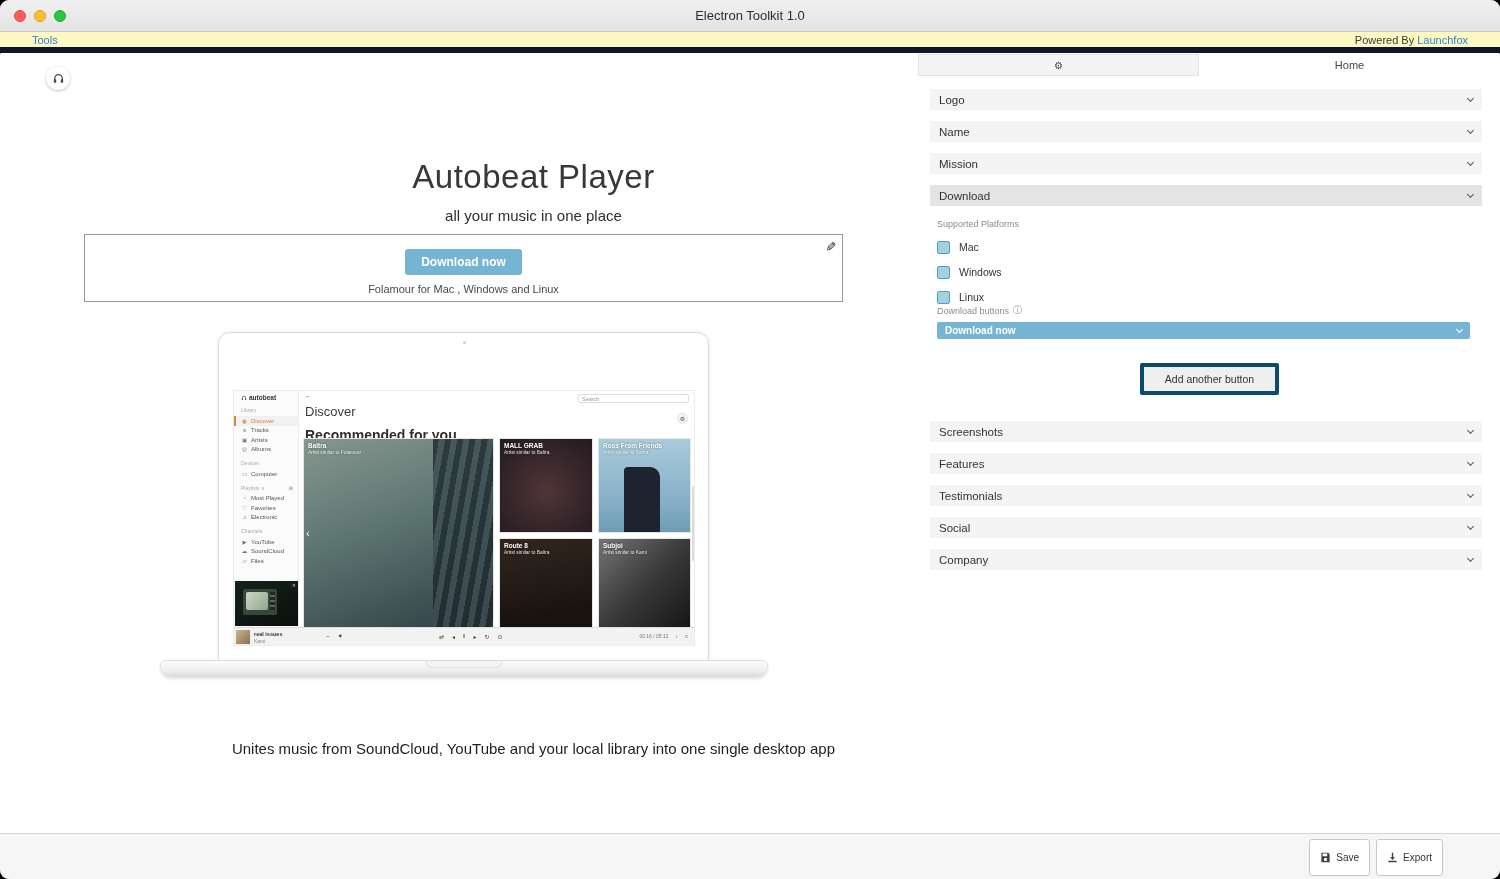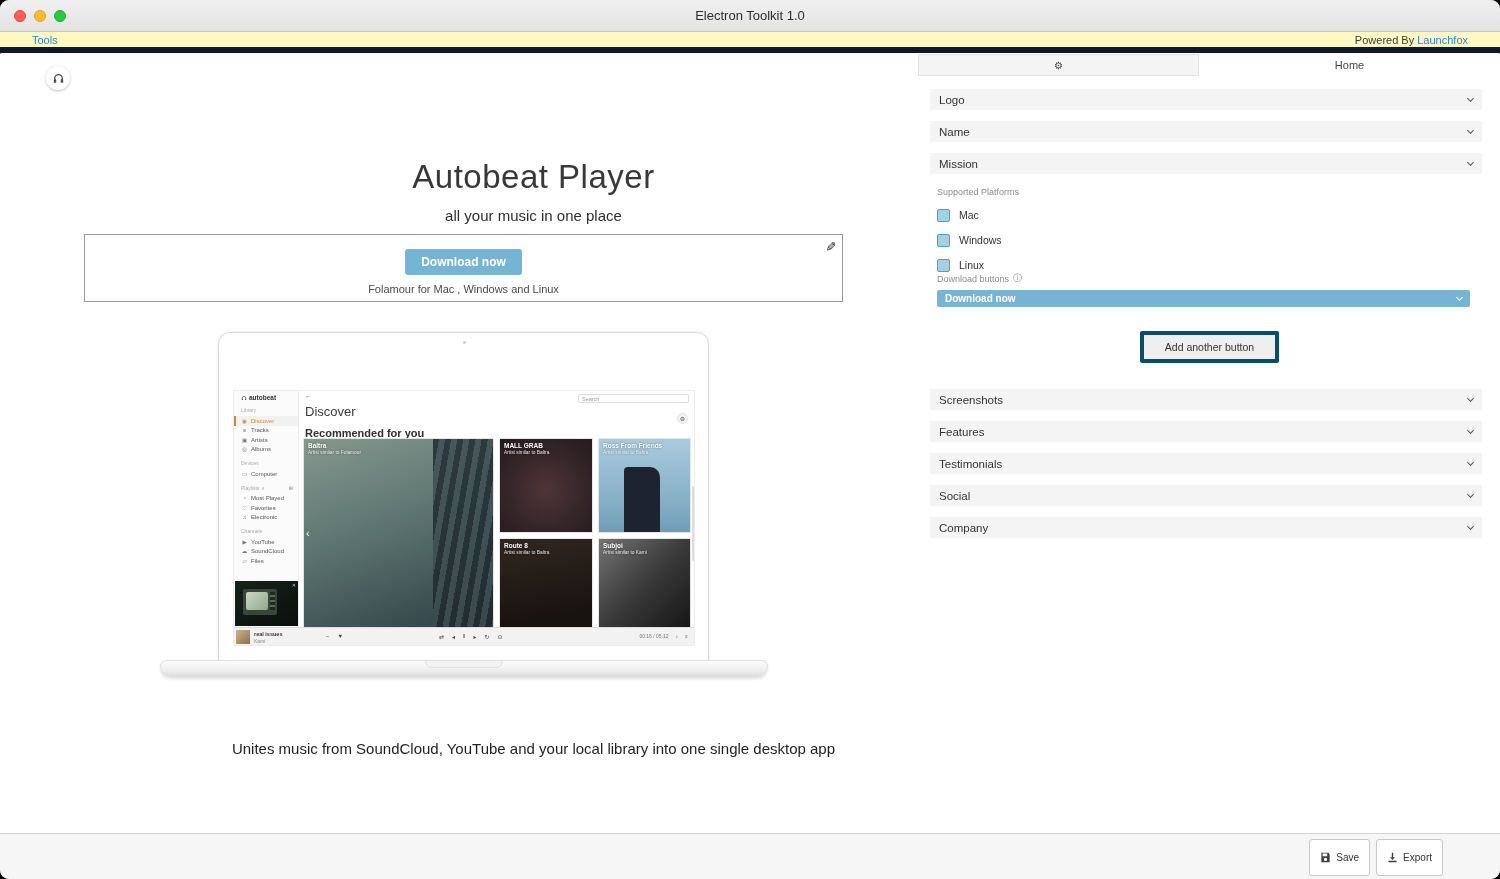--- a/index.html
+++ b/index.html
@@ -57,21 +57,21 @@
   .tv-screen { position:absolute; left:3px; top:3px; width:22px; height:18px; background:linear-gradient(135deg,#cdd8c4,#8fa78e); border-radius:2px; }
   .tv-knobs { position:absolute; right:2px; top:3px; width:5px; height:18px; background:repeating-linear-gradient(180deg,#1e2a20 0 3px,#5a6b58 3px 5px); }
   .video-close { position:absolute; right:2px; top:1px; color:#cfcfcf; font-size:5px; }
 
   .app-main { position:absolute; left:65px; right:0; top:0; bottom:18px; background:#fff; }
   .app-back { position:absolute; left:6px; top:1px; font-size:7px; color:#666; }
   .app-search { position:absolute; right:5px; top:3px; width:111px; height:9px; border:1px solid #ddd; border-radius:2px; font-size:5.5px; color:#666; padding:0 0 0 3px; font-family:inherit; }
   .app-search::placeholder { color:#9a9a9a; }
   .app-page-title { position:absolute; left:6px; top:13px; font-size:13px; color:#3a3a3a; }
   .app-gear { position:absolute; right:6px; top:22px; width:11px; height:11px; border-radius:50%; background:#f3f3f3; border:1px solid #e3e3e3; font-size:6px; color:#555; display:flex; align-items:center; justify-content:center; }
-  .app-sec-title { position:absolute; left:6px; top:36px; font-size:11px; font-weight:bold; color:#2e2e2e; }
+  .app-sec-title { position:absolute; left:6px; top:36px; font-size:14px; font-weight:bold; color:#2e2e2e; }
 
   .card { position:absolute; border:1px solid #e5e5e5; overflow:hidden; }
   .card .c-name { position:absolute; left:4px; top:3px; font-size:6.5px; font-weight:bold; color:#fff; text-shadow:0 0 2px rgba(0,0,0,.5); }
   .card .c-sub { position:absolute; left:4px; top:11px; font-size:4.8px; color:rgba(255,255,255,.88); text-shadow:0 0 2px rgba(0,0,0,.5); }
   .card1 { left:4px; top:47px; width:191px; height:193px; background:linear-gradient(160deg,#86988f 0%,#5c7470 45%,#2c3d42 100%); }
   .card1 .stairs { position:absolute; right:0; top:0; width:60px; height:100%; background:repeating-linear-gradient(100deg,#1d272b 0 6px,#3c4c50 6px 12px); opacity:.8; }
   .card2 { left:200px; top:47px; width:94px; height:95px; background:radial-gradient(circle at 50% 55%,#503538 0%,#35262a 55%,#241a1d 100%); }
   .card3 { left:299px; top:47px; width:93px; height:95px; background:linear-gradient(180deg,#a9cbdc,#84aec6 70%,#6f9cb5); }
   .card3 .figure { position:absolute; left:28%; top:30%; width:36px; height:70px; background:#1d2430; border-radius:4px 10px 0 0; }
   .card4 { left:200px; top:147px; width:94px; height:93px; background:linear-gradient(170deg,#30271f 0%,#191310 80%); }
@@ -323,20 +323,24 @@
             <span class="chev"></span>
           </div>
         <div class="acc">
             <span>Name</span>
             <span class="chev"></span>
           </div>
         <div class="acc">
             <span>Mission</span>
             <span class="chev"></span>
           </div>
+        <div class="acc open">
+            <span>Download</span>
+            <span class="chev"></span>
+          </div>
 
         <div class="dl-content">
           <div class="tiny-label">Supported Platforms</div>
           <div class="cb-row">
             <span class="cb"></span>
             <span class="cb-label">Mac</span>
           </div>
           <div class="cb-row">
             <span class="cb"></span>
             <span class="cb-label">Windows</span>

